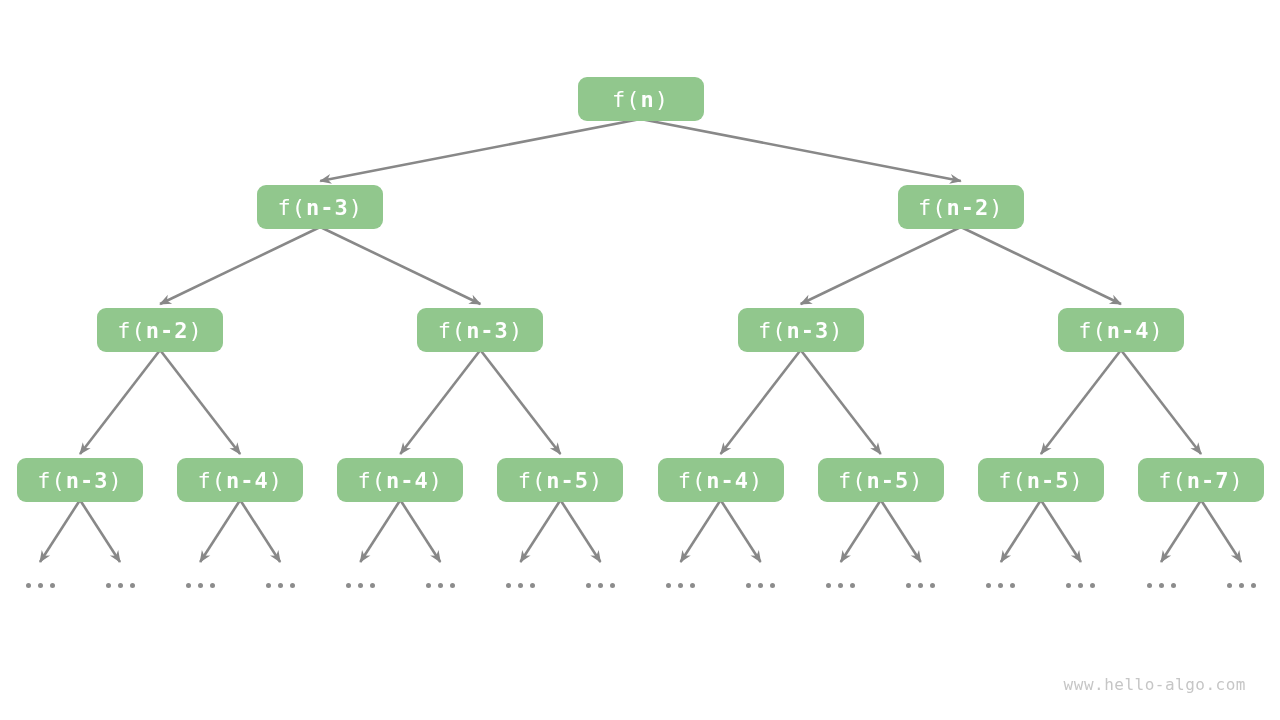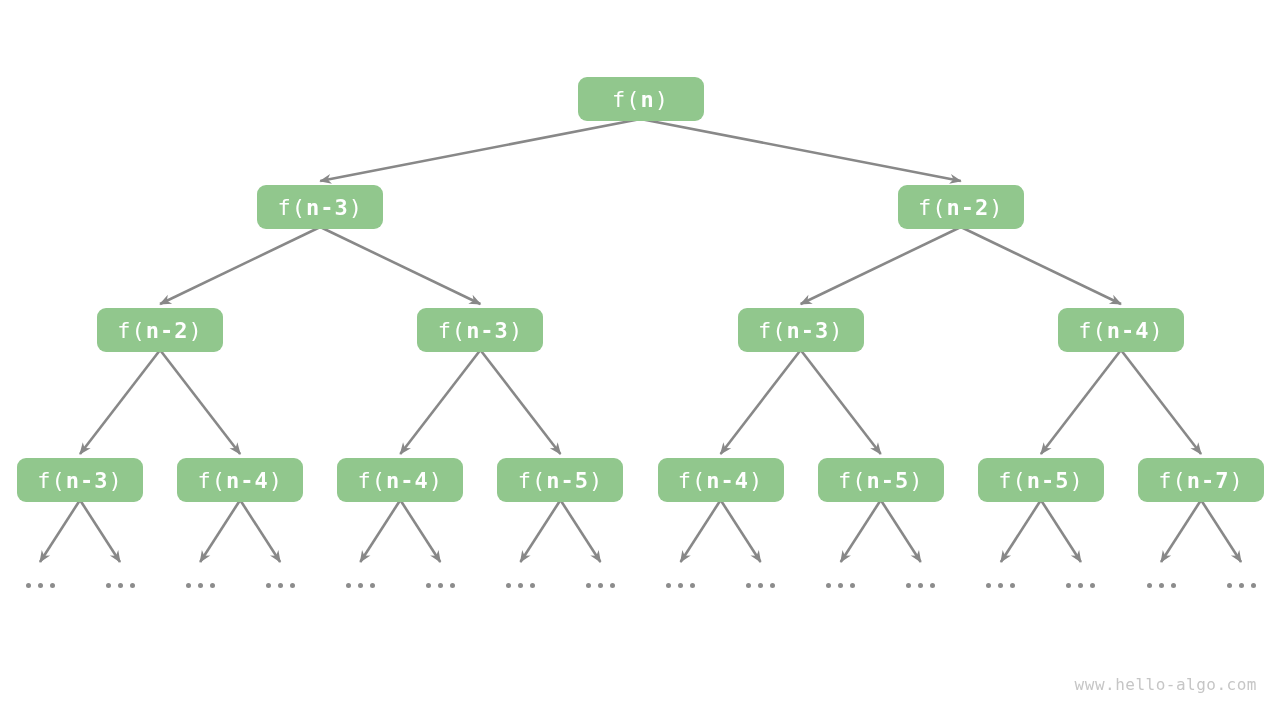--- a/index.html
+++ b/index.html
@@ -51,21 +51,21 @@
     align-items: center;
     gap: 7px;
   }
   .ellipsis .dot {
     width: 5px;
     height: 5px;
     border-radius: 50%;
   }
   .watermark {
     position: absolute;
-    right: 23px;
+    right: 34px;
     bottom: 26px;
     font-size: 16px;
     letter-spacing: 0.5px;
     font-family: "DejaVu Sans Mono", monospace;
   }
 </style>
 </head>
 <body>
 
 <div class="canvas" style="background: rgb(255, 255, 255);">

